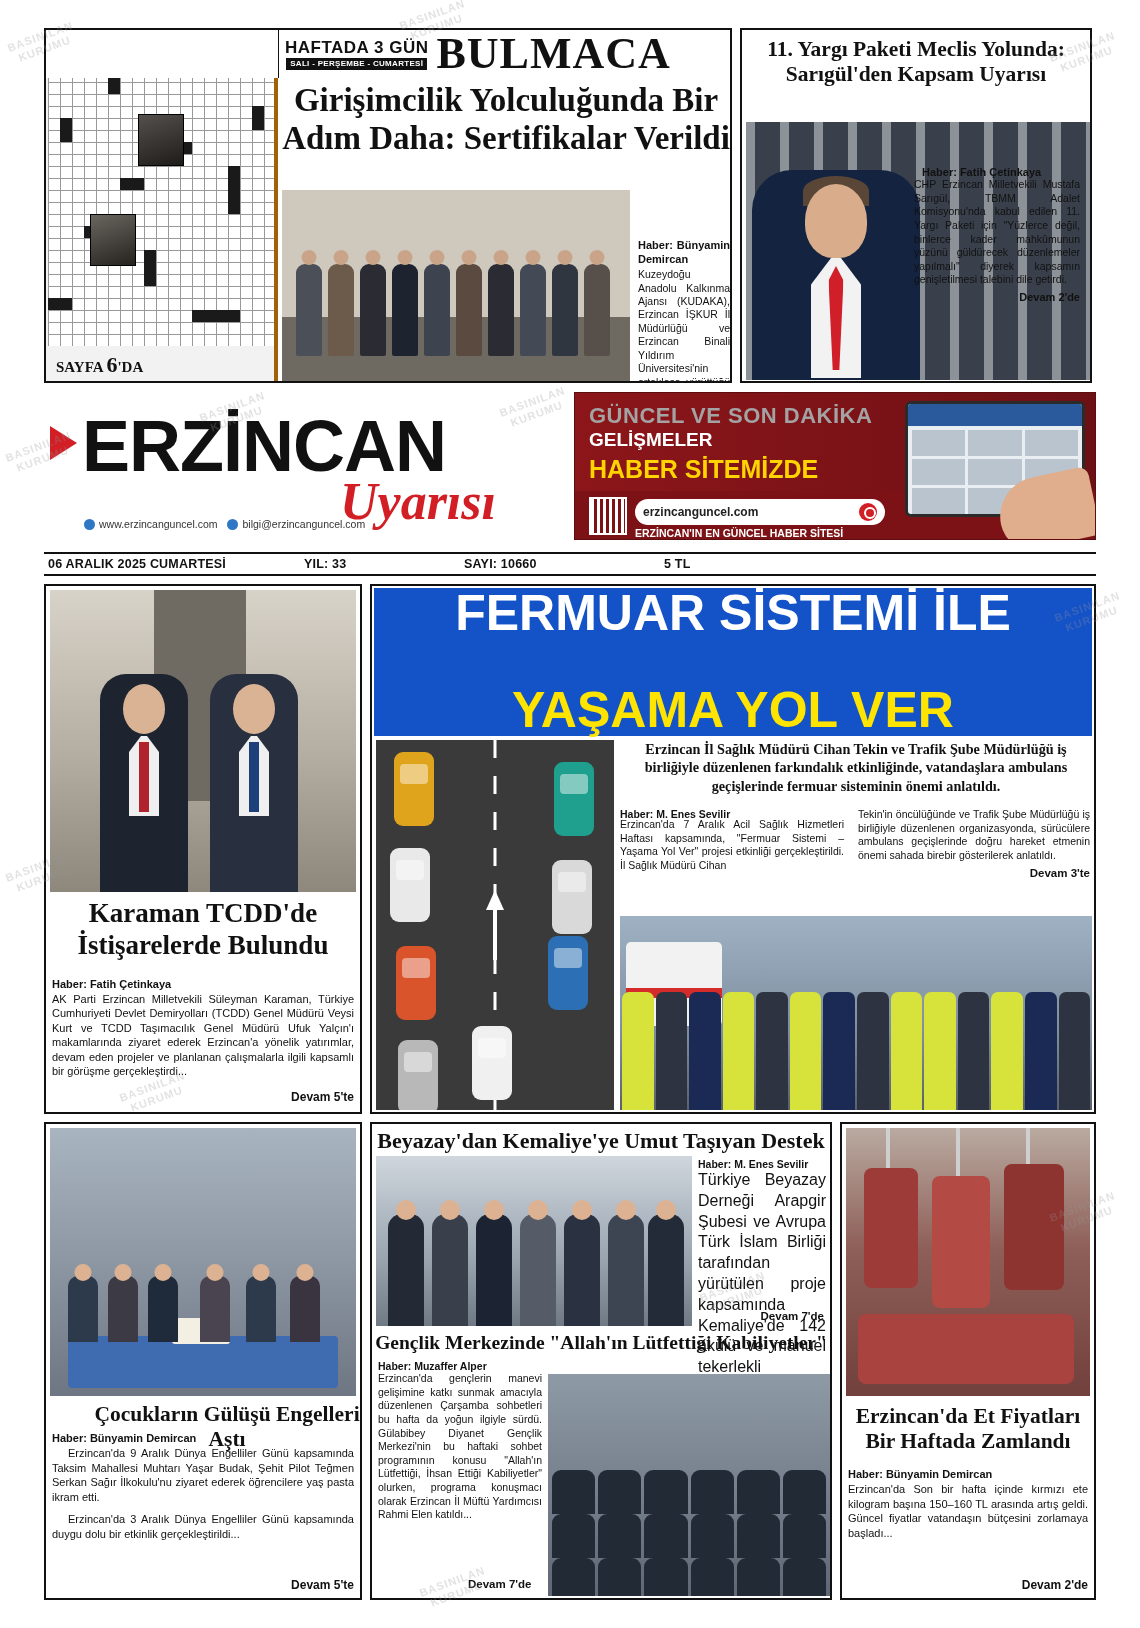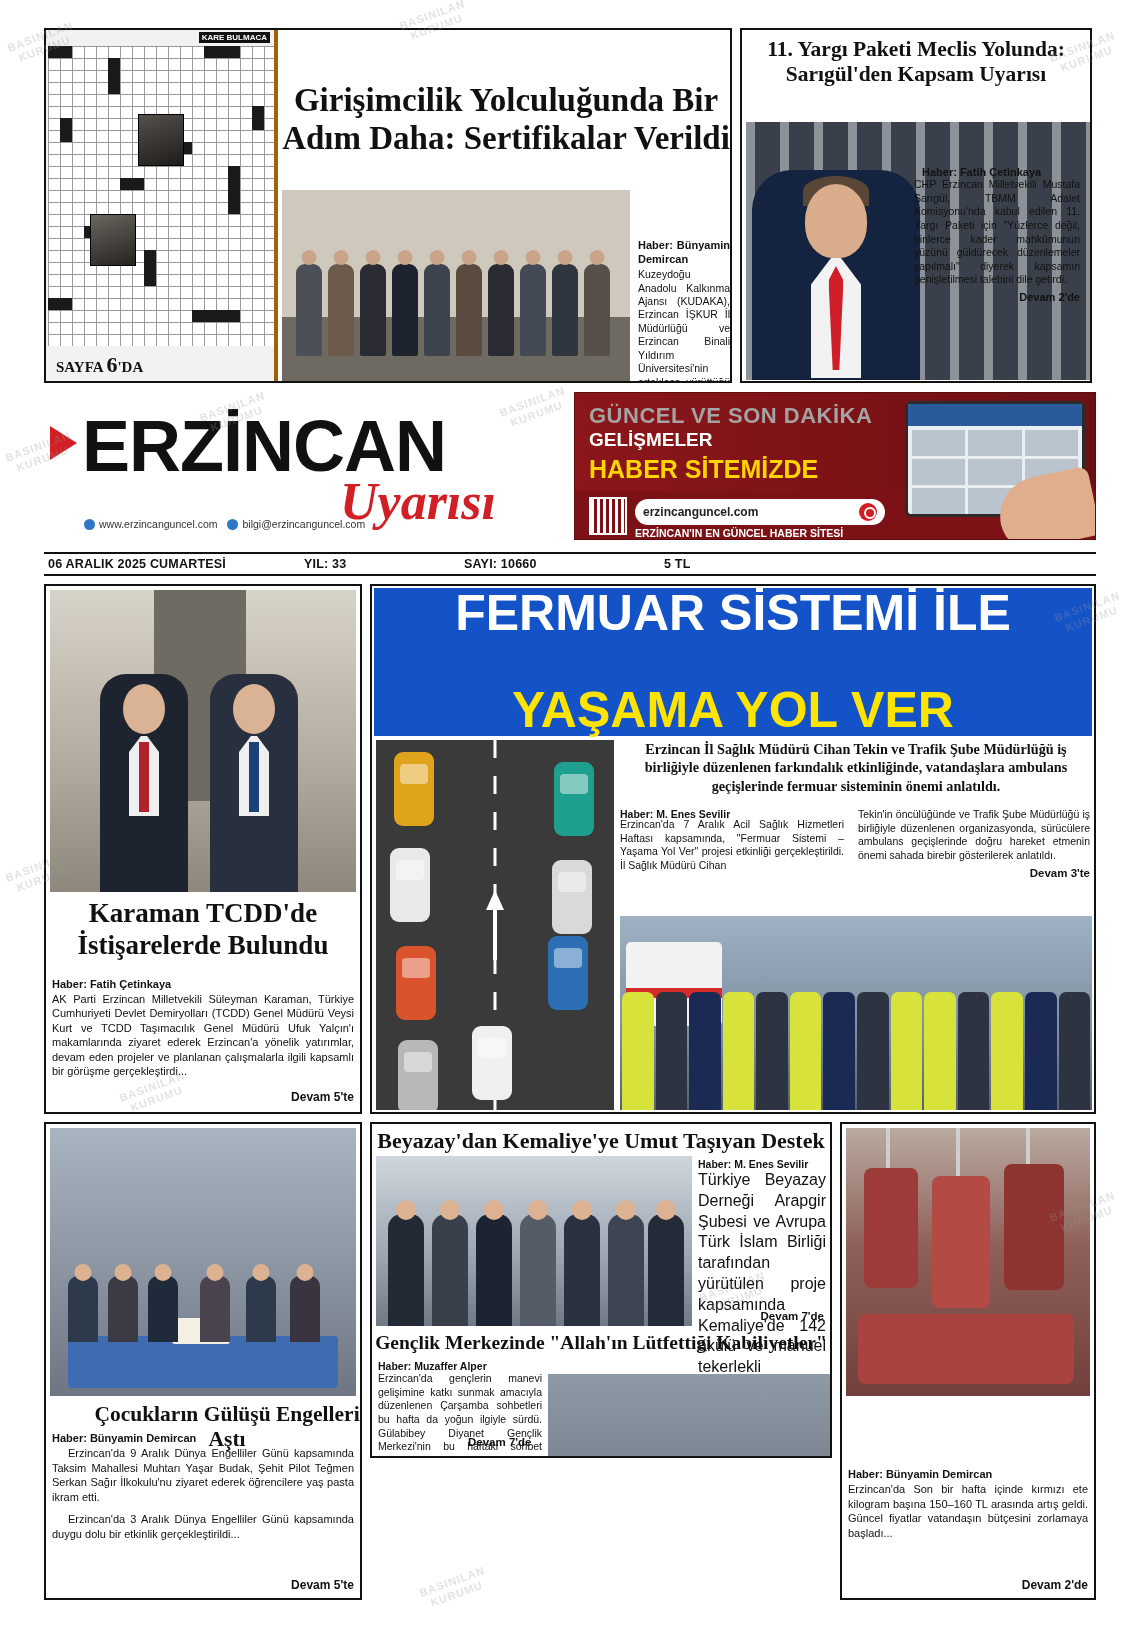--- a/index.html
+++ b/index.html
@@ -439,21 +439,21 @@
   .b1-title {
     position: absolute; left: 0; top: 278px; width: 100%;
     font-family: "Liberation Serif", serif; font-weight: bold; font-size: 21.5px;
     text-align: center; line-height: 1.15; padding-left: 48px;
   }
   .b1-byline { position: absolute; left: 6px; top: 308px; font-size: 11px; font-weight: bold;}
   .b1-body { position: absolute; left: 6px; top: 322px; width: 302px; font-size: 11px; line-height: 1.32; text-align: justify;}
   .b1-body p { margin: 0 0 8px 0; text-indent: 16px;}
   .b1-devam { position: absolute; right: 6px; bottom: 6px; font-size: 12px; font-weight: bold;}
 
-  .b2 { width: 462px; height: 336px; }
+  .b2 { width: 462px; height: 478px; }
   .b2-title {
     position: absolute; left: 0; top: 4px; width: 100%;
     font-family: "Liberation Serif", serif; font-weight: bold; font-size: 22px;
     text-align: center;
   }
   .b2-photo {
     position: absolute; left: 4px; top: 32px; width: 316px; height: 170px;
     background: linear-gradient(180deg,#cfd6dd 0%, #9aa5b0 60%, #6f7983 100%);
     overflow: hidden;
   }
@@ -534,20 +534,30 @@
         </div>
         <div class="cw-photo" style="left:92px; top:84px;"></div>
         <div class="cw-photo p2" style="left:44px; top:184px;"></div>
         <div class="cw-tag">KARE BULMACA</div>
         <div class="cw-label">
           <span>SAYFA</span>
           <b>6</b><span>'DA</span>
         </div>
       </div>
 
+      <div class="bulmaca-head">
+        <div class="bulmaca-left-pad"></div>
+        <div class="bulmaca-title-wrap">
+          <div class="haftada">
+            <span class="l1">HAFTADA 3 GÜN</span>
+            <span class="l2">SALI - PERŞEMBE - CUMARTESİ</span>
+          </div>
+          <div class="bulmaca-word">BULMACA</div>
+        </div>
+      </div>
 
       <div class="lead-head">Girişimcilik Yolculuğunda Bir Adım Daha: Sertifikalar Verildi</div>
 
       <div class="lead-photo">
         <div class="wall"></div>
           <div class="floor"></div>
         <div class="person" style="left:14px;background:#4a4f58;">
             <span class="h"></span>
           </div>
         <div class="person" style="left:46px;background:#6c5b4b;">
@@ -824,19 +834,20 @@
     <div class="bcol b3">
       <div class="b3-photo">
         <div class="hook" style="left:40px;"></div>
         <div class="hook" style="left:110px;"></div>
         <div class="hook" style="left:180px;"></div>
         <div class="meat" style="left:18px;top:40px;width:54px;height:120px;"></div>
         <div class="meat" style="left:86px;top:48px;width:58px;height:132px;background:#b34a44;"></div>
         <div class="meat" style="left:158px;top:36px;width:60px;height:126px;background:#8d3330;"></div>
         <div class="meat" style="left:12px;top:186px;width:216px;height:70px;background:#a8433f;"></div>
       </div>
+      <div class="b3-title">Erzincan'da Et Fiyatları Bir Haftada Zamlandı</div>
       <div class="b3-byline">Haber: Bünyamin Demircan</div>
       <div class="b3-body">Erzincan'da Son bir hafta içinde kırmızı ete kilogram başına 150–160 TL arasında artış geldi. Güncel fiyatlar vatandaşın bütçesini zorlamaya başladı...</div>
       <div class="b3-devam">Devam 2'de</div>
     </div>
   </div>
 
 </div>
 
 </body></html>

